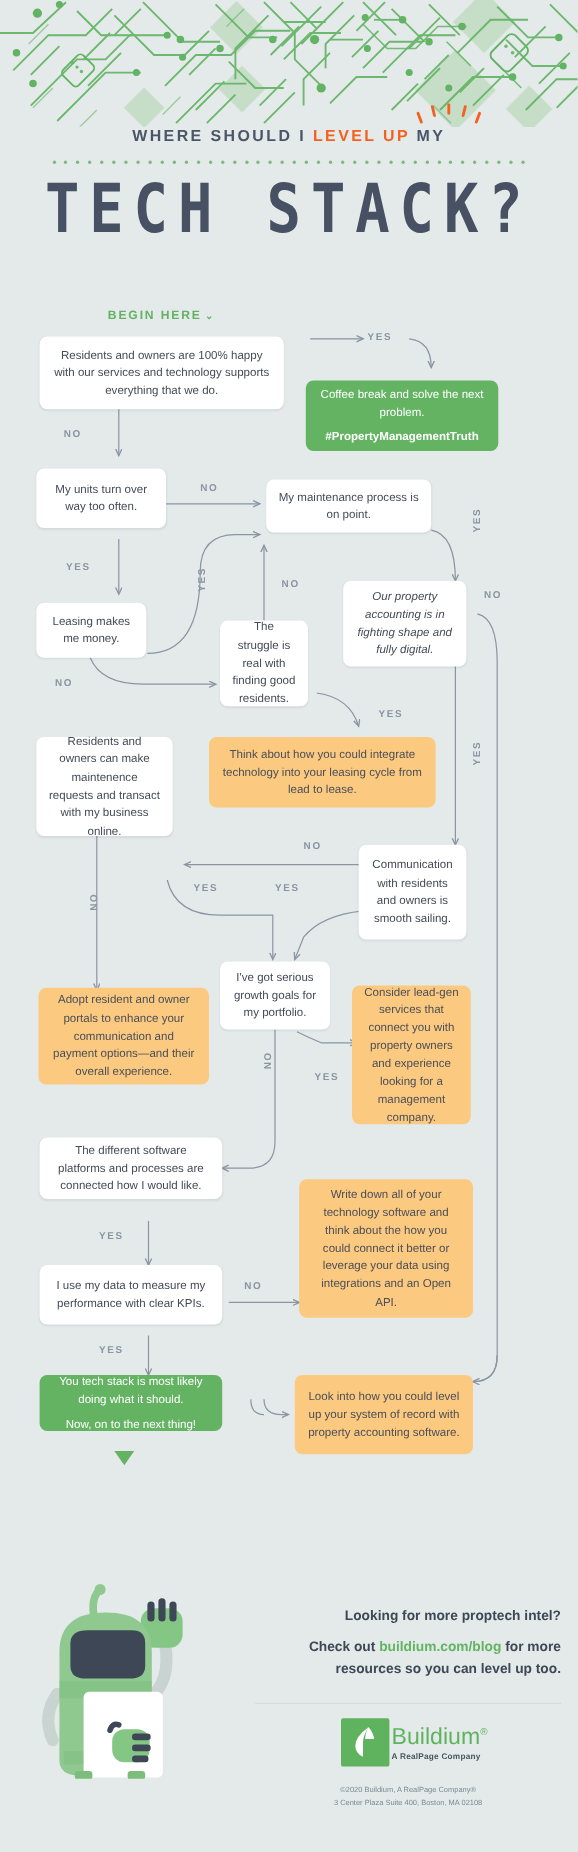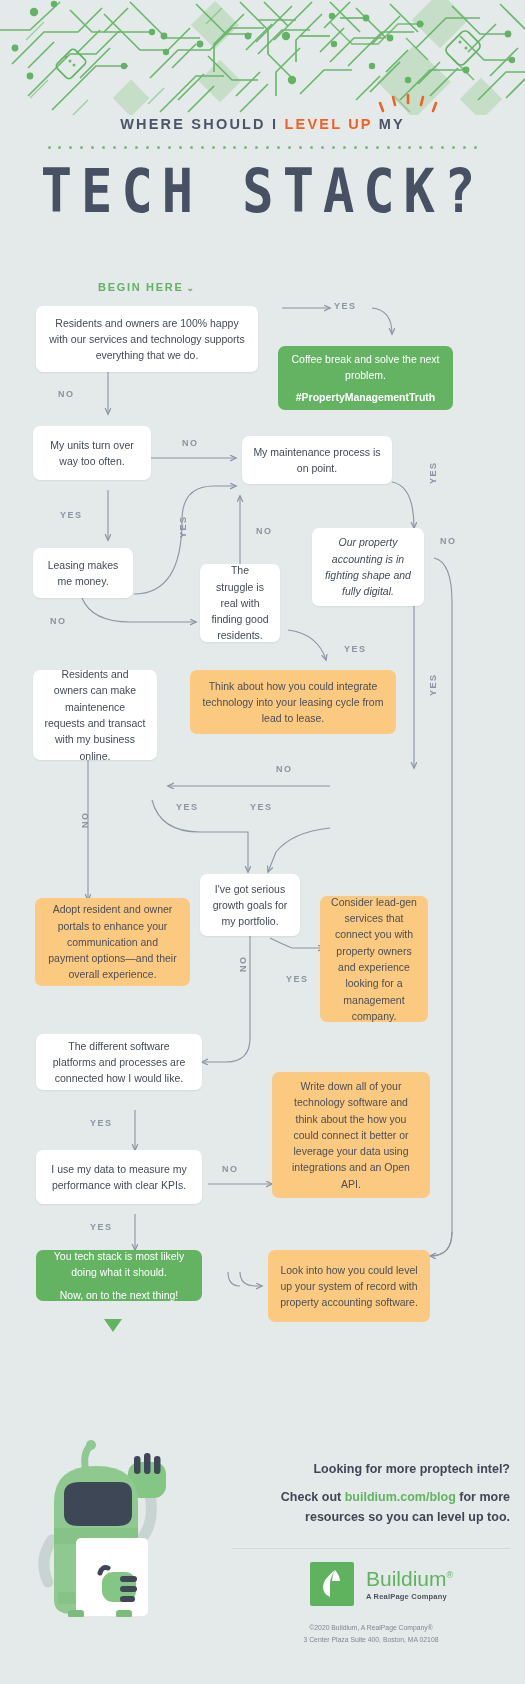--- a/index.html
+++ b/index.html
@@ -80,21 +80,21 @@
   .robot{position:absolute;left:24px;top:1432px;width:175px;height:185px;}
 
   
   .cta{position:absolute;left:232px;top:1462px;width:278px;text-align:right;}
   .cta .l1{font-size:12.5px;font-weight:bold;color:#3f4756;margin-bottom:11px;}
   .cta .l2{font-size:12.5px;font-weight:bold;color:#3f4756;line-height:1.6;}
   .cta .l2 a{color:#63b363;text-decoration:none;}
 
   .rule{position:absolute;left:232px;top:1548px;width:278px;height:1px;background:#d2dbda;}
 
-  .logo{position:absolute;left:310px;top:1562px;display:flex;align-items:center;gap:12px;}
+  .logo{position:absolute;left:310px;top:1562px;display:flex;align-items:center;gap:2px;}
   .logomark{width:44px;height:44px;background:#5fb35f;border-radius:2px;position:relative;}
   .logotext{display:flex;flex-direction:column;justify-content:center;}
   .logotext .nm{font-size:21px;color:#5fb35f;font-weight:normal;line-height:1;}
   .logotext .nm sup{font-size:9px;vertical-align:super;}
   .logotext .sub{font-size:7.5px;font-weight:bold;color:#4a5260;letter-spacing:.2px;margin-top:3px;}
 
   .copy{position:absolute;left:232px;top:1622px;width:278px;text-align:center;
     font-size:6.8px;color:#7d8893;line-height:1.75;}
 </style>
 </head>
@@ -382,20 +382,23 @@
 
     <div class="box a" style="left:190px;top:398px;width:206px;height:64px;">
       <span>Think about how you could integrate technology into your leasing cycle from lead to lease.</span>
     </div>
     <div class="box q" style="left:33px;top:398px;width:124px;height:90px;">
       <span>Residents and owners can make maintenence requests and transact with my business online.</span>
     </div>
     <div class="lbl vert" style="left:428px;top:424px;">YES</div>
 
     <div class="lbl" style="left:276px;top:492px;">NO</div>
+    <div class="box q" style="left:326px;top:496px;width:98px;height:86px;">
+      <span>Communication with residents and owners is smooth sailing.</span>
+    </div>
     <div class="lbl" style="left:176px;top:530px;">YES</div>
     <div class="lbl" style="left:250px;top:530px;">YES</div>
     <div class="lbl vert" style="left:80px;top:556px;">NO</div>
 
     <div class="box q" style="left:200px;top:602px;width:100px;height:62px;">
       <span>I've got serious growth goals for my portfolio.</span>
     </div>
     <div class="box a" style="left:35px;top:626px;width:155px;height:88px;">
       <span>Adopt resident and owner portals to enhance your communication and payment options—and their overall experience.</span>
     </div>

